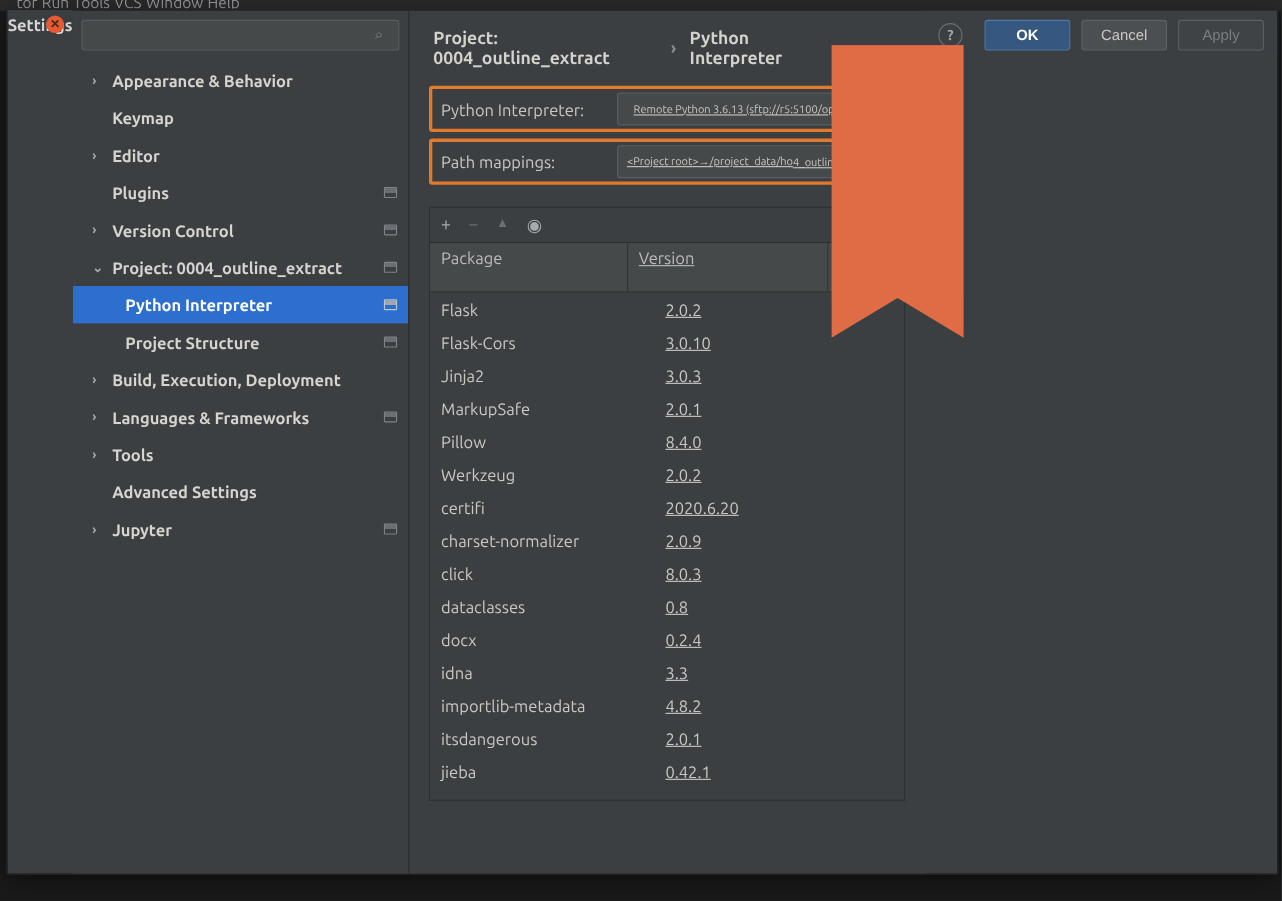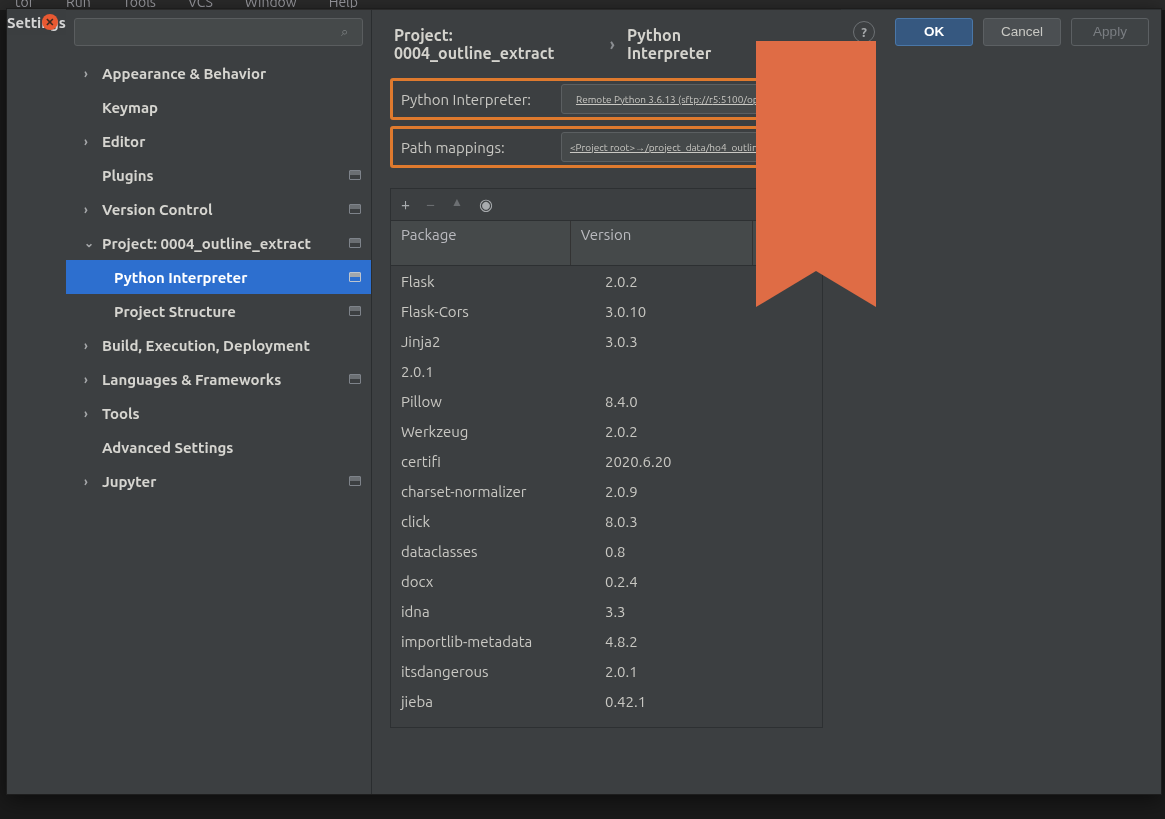--- a/index.html
+++ b/index.html
@@ -9,21 +9,21 @@
     color: #bbbbc0;
     font-size: 14px;
     width: 1165px;
     height: 819px;
     overflow: hidden;
   }
   .menubar {
     background: #2a2a2a;
     height: 10px;
     display: flex;
-    gap: 32px;
+    gap: 4px;
     padding: 0 15px;
     color: #9a9aa0;
     font-size: 14px;
     align-items: flex-end;
     overflow: hidden;
   }
   .dialog {
     position: absolute;
     top: 8px; left: 6px; right: 3px; bottom: 24px;
     background: #3c3f41;
@@ -157,21 +157,21 @@
   .pkg-toolbar{
     display:flex; gap:16px; padding:6px 10px; color:#a8abae; font-size:16px;
   }
   .pkg-toolbar span{cursor:pointer;}
   .pkg-head{
     display:flex; background:#45494a; border-top:1px solid #2d3032;
     border-bottom:1px solid #2d3032; font-size:15px;
   }
   .pkg-head div{ padding:5px 10px; }
   .col-pkg{ width:262px; border-right:1px solid #333;}
-  .col-ver{ width:266px; border-right:1px solid #333;}
+  .col-ver{ width:266px; border-right:1px solid #333;text-decoration:underline;}
   .col-lat{ flex:1; }
   .pkg-body{
     flex:1; overflow-y:auto;
   }
   .pkg-row{
     display:flex; font-size:15px; color:#c9c8c3;
     height:30px; align-items:center;
   }
   .pkg-row .col-pkg, .pkg-row .col-ver, .pkg-row .col-lat{
     padding: 0 10px; border:none;
@@ -379,20 +379,21 @@
               <div class="col-pkg">Flask-Cors</div>
               <div class="col-ver">3.0.10</div>
               <div class="col-lat"></div>
             </div>
             <div class="pkg-row">
               <div class="col-pkg">Jinja2</div>
               <div class="col-ver">3.0.3</div>
               <div class="col-lat"></div>
             </div>
             <div class="pkg-row">
+              <div class="col-pkg">MarkupSafe</div>
               <div class="col-ver">2.0.1</div>
               <div class="col-lat"></div>
             </div>
             <div class="pkg-row">
               <div class="col-pkg">Pillow</div>
               <div class="col-ver">8.4.0</div>
               <div class="col-lat"></div>
             </div>
             <div class="pkg-row">
               <div class="col-pkg">Werkzeug</div>

